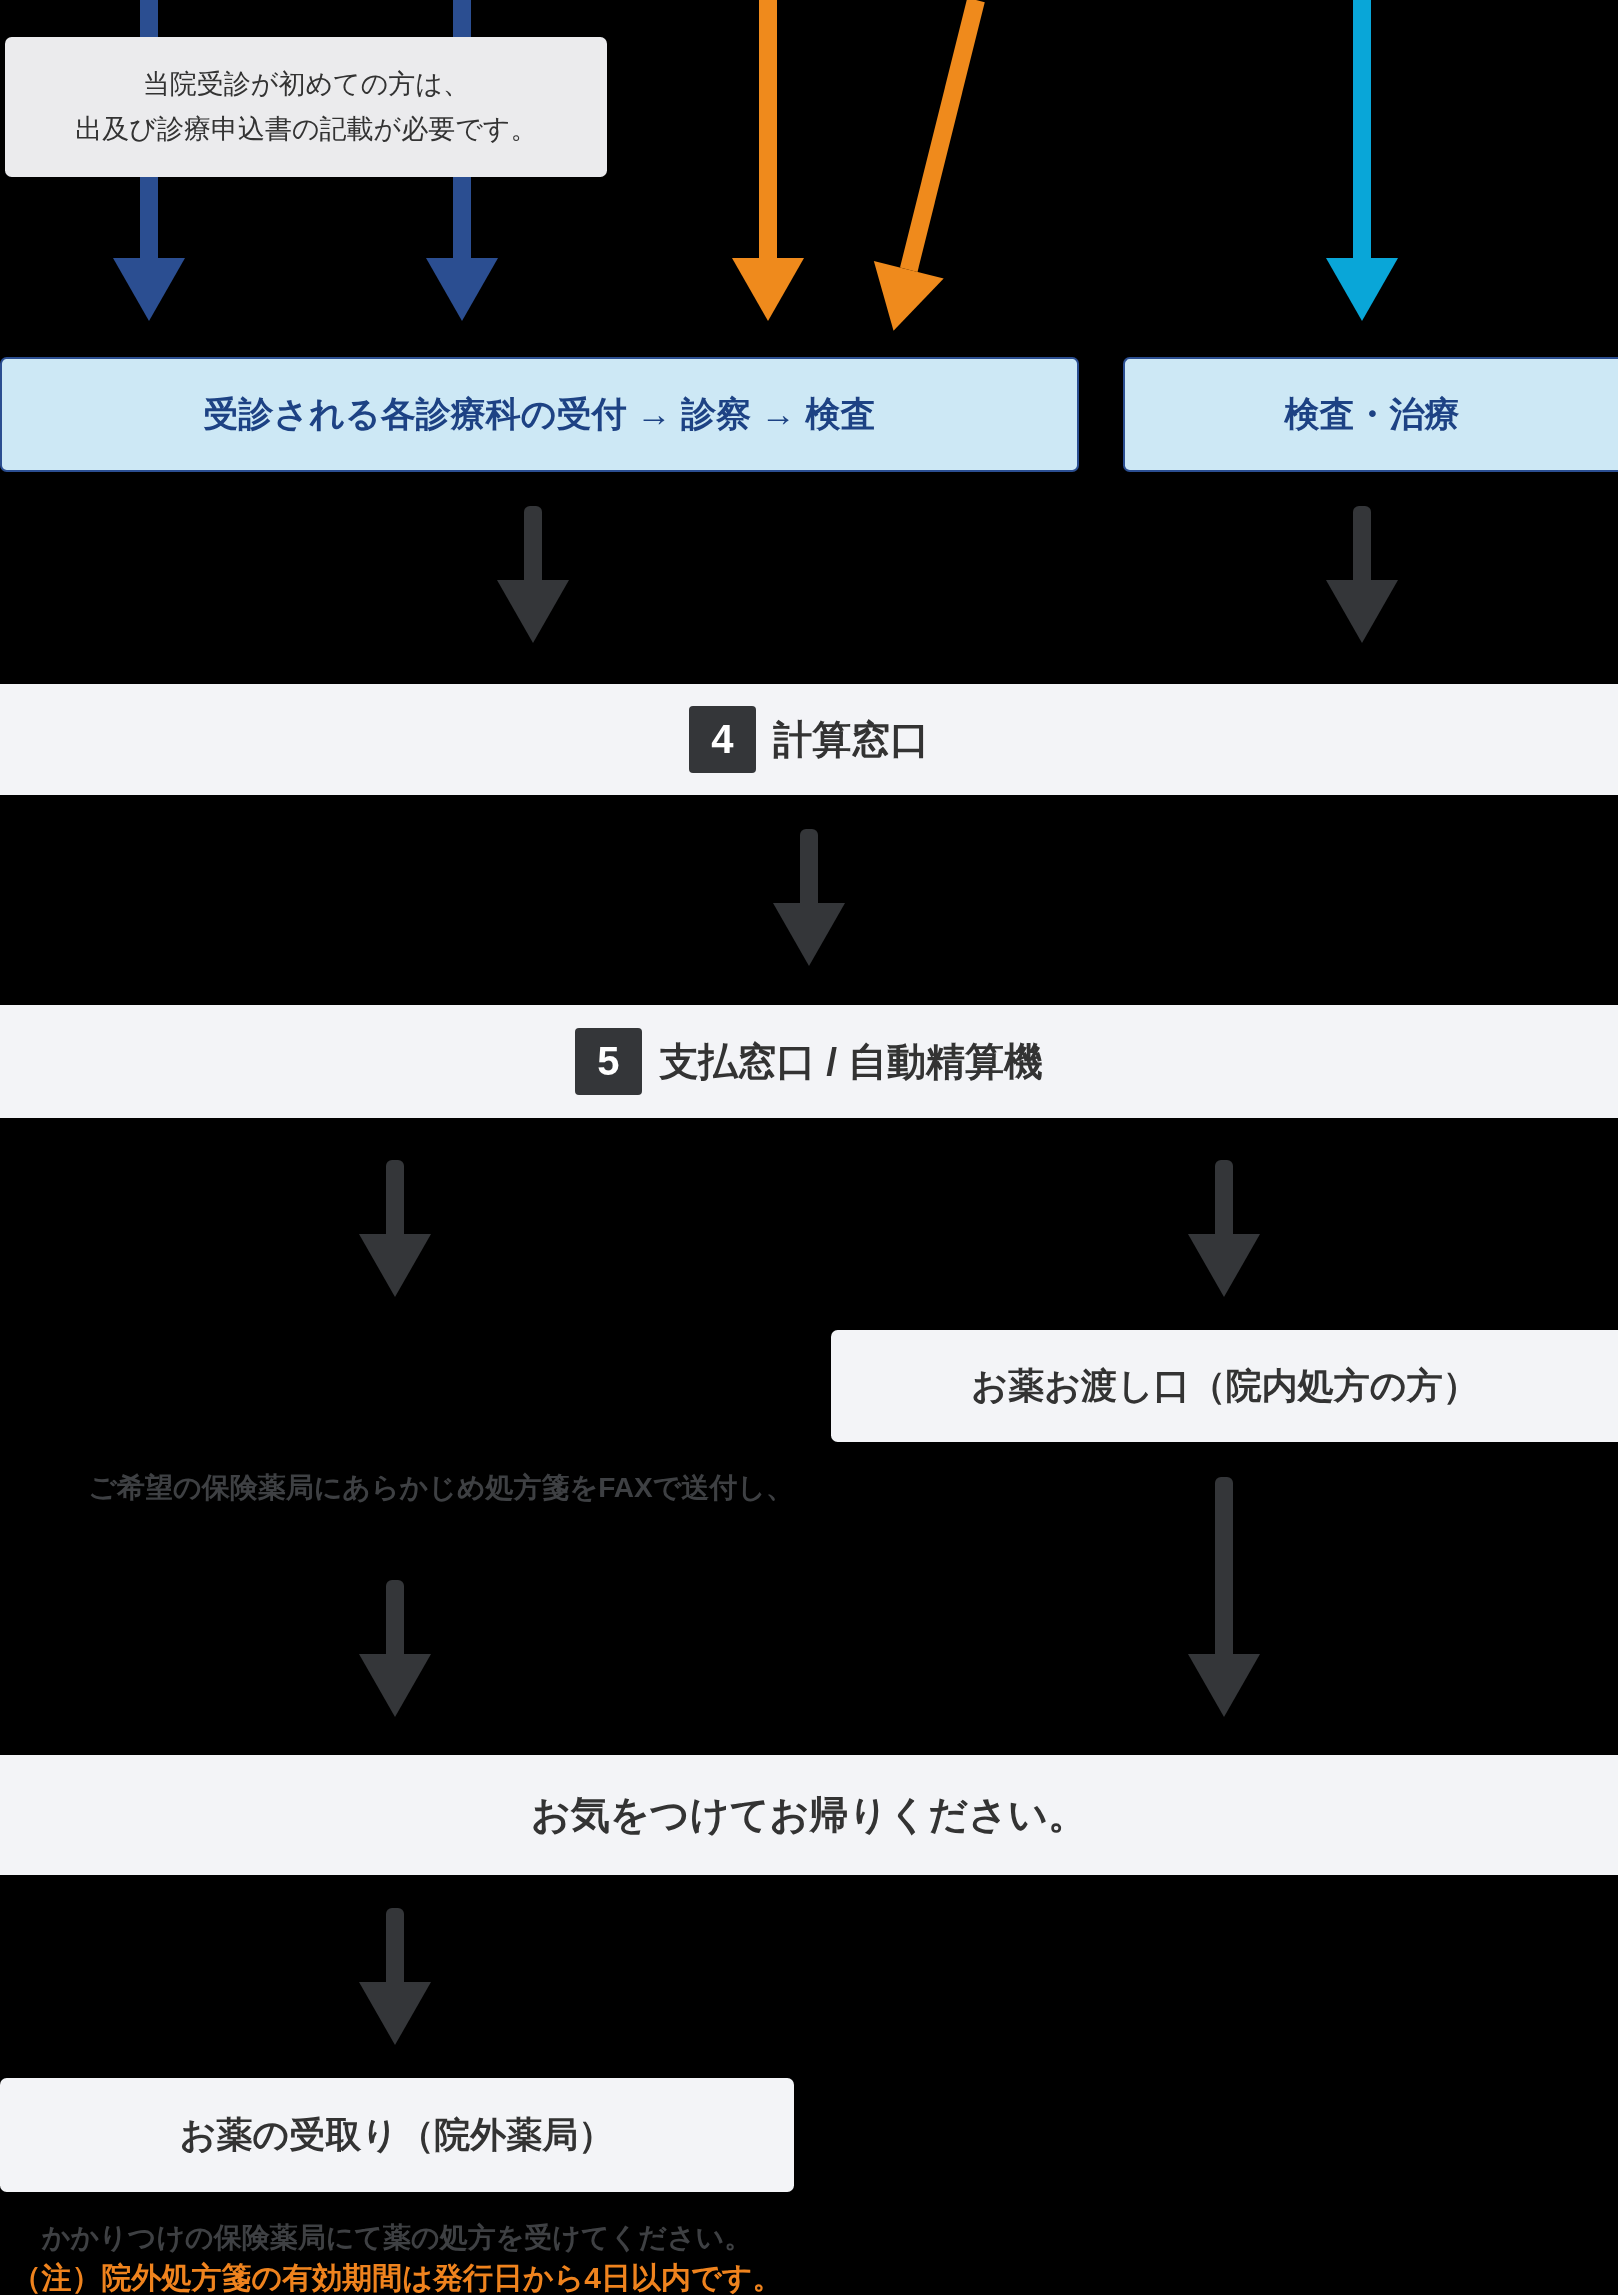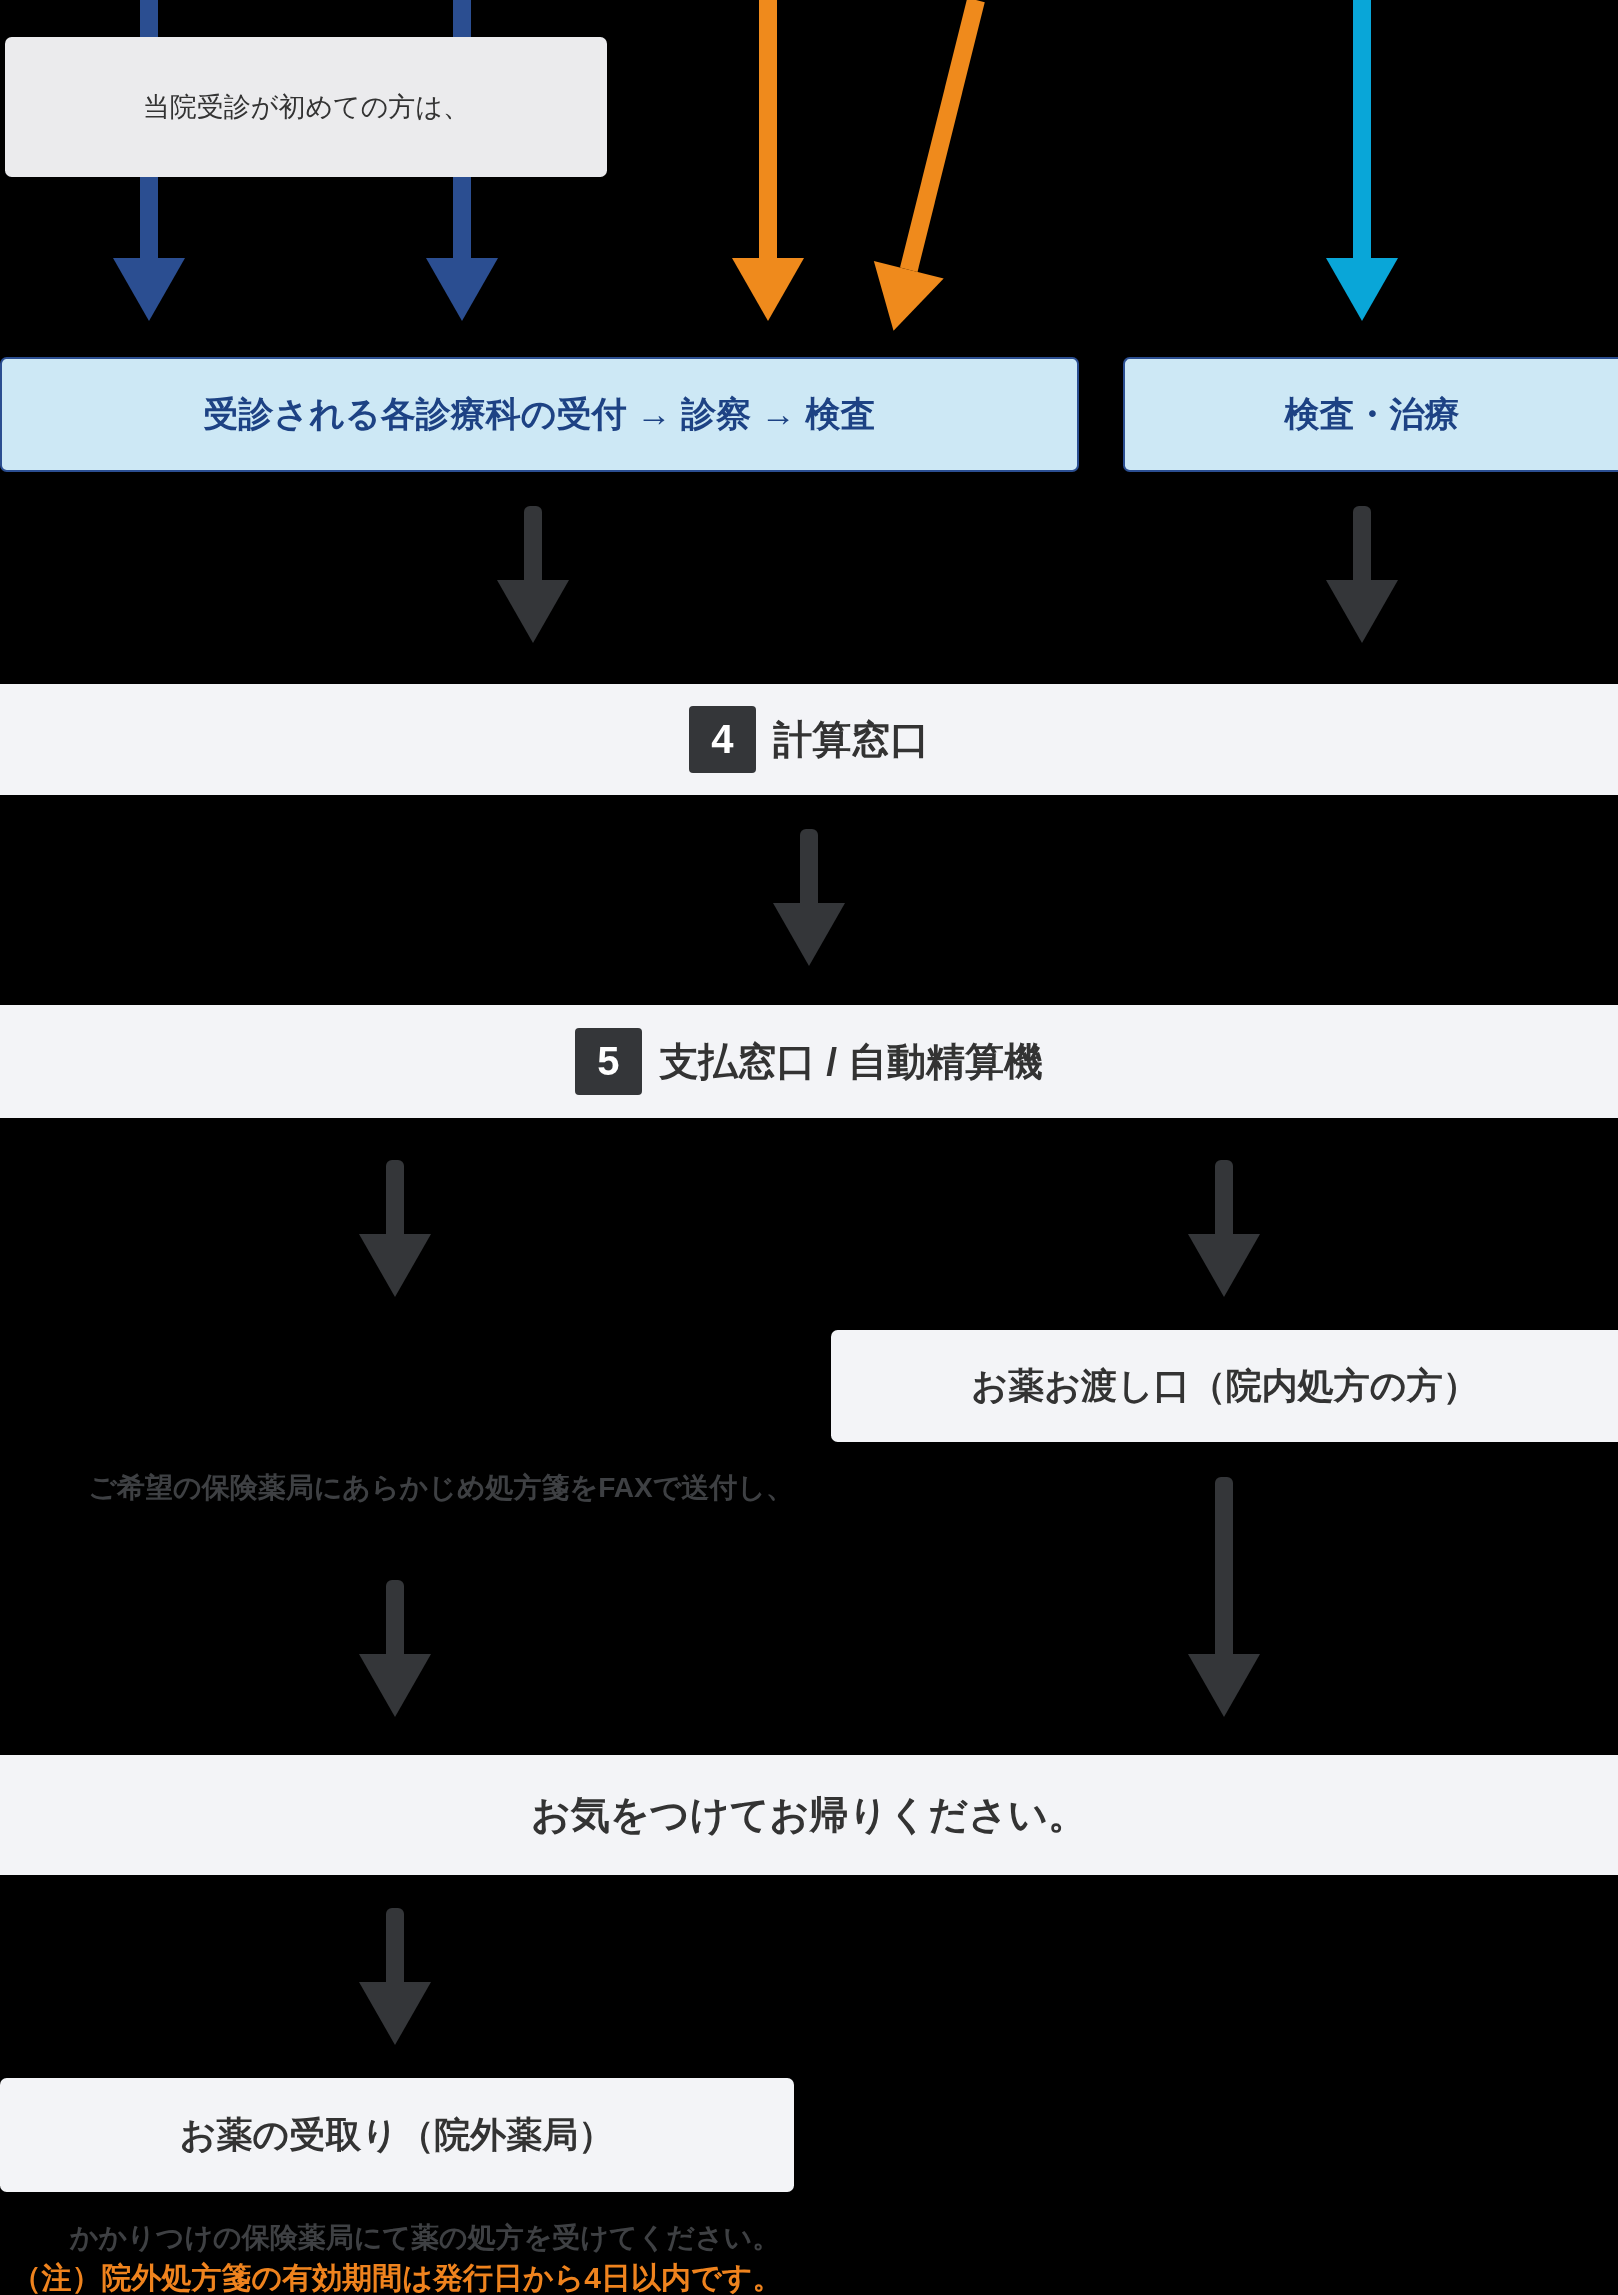--- a/index.html
+++ b/index.html
@@ -57,21 +57,21 @@
   }
   .fax-box{left:0;top:1330px;width:794px;}
   .pickup-box{left:831px;top:1330px;width:788px;border-radius:6.7px 0 0 6.7px;}
   .pharmacy-box{left:0;top:2078px;width:794px;height:114px;}
   
   .sub-note{
     position:absolute;left:0;width:794px;text-align:center;
     font-size:28px;line-height:42px;font-weight:700;color:#3e4043;z-index:1;
   }
   .fax-note{top:1467px;text-align:right;}
-  .pharmacy-note{top:2217px;padding-left:28px;}
+  .pharmacy-note{top:2217px;}
   .warning{
     position:absolute;left:0;top:2258px;width:794px;text-align:center;
     font-size:30px;font-weight:700;color:#ef831e;z-index:1;
   }
 </style>
 </head>
 <body>
 
 <div class="canvas">
 
@@ -91,20 +91,21 @@
     <div class="shaft" style="height:278px;border-radius:0;"></div>
     <div class="head"></div>
   </div>
   <div class="arrow cyan" style="left:1326px;top:0;">
     <div class="shaft" style="height:258px;border-radius:0;"></div>
     <div class="head"></div>
   </div>
 
   <div class="note-box">
     <div>当院受診が初めての方は、</div>
+    <div>出及び診療申込書の記載が必要です。</div>
   </div>
 
   <div class="lb-box box-reception">
     <span>受診される各診療科の受付 → 診察 → 検査</span>
   </div>
   <div class="lb-box box-treatment">
     <span>検査・治療</span>
   </div>
 
   <div class="arrow dark" style="left:497px;top:506px;">

